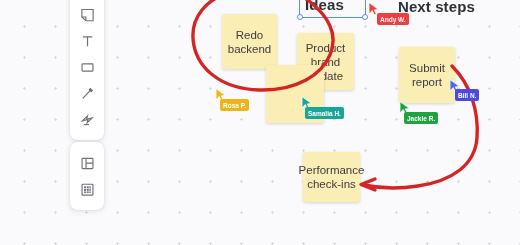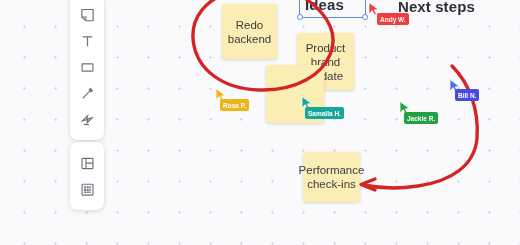--- a/index.html
+++ b/index.html
@@ -55,21 +55,21 @@
   .sel-h.br{right:-3px;bottom:-3px;}
 
   
   .note{
     position:absolute;background:#fbeeb4;border-radius:2px;
     box-shadow:0 1px 3px rgba(80,70,30,.20);
     display:flex;align-items:center;justify-content:center;
     text-align:center;color:#3b3b40;font-size:11.5px;line-height:14px;
     padding:4px;box-sizing:border-box;z-index:10;
   }
-  #n-redo   {left:222px;top:4px; width:55px;height:55px;}
+  #n-redo   {left:222px;top:14px; width:55px;height:55px;}
   #n-product{left:297px;top:33px; width:57px;height:57px;}
   #n-blank  {left:266px;top:65px; width:58px;height:58px;z-index:14;}
   #n-submit {left:399px;top:47px; width:56px;height:56px;}
   #n-perf   {left:303px;top:152px;width:57px;height:50px;}
 
   
   #ink{position:absolute;left:0;top:0;width:520px;height:245px;z-index:20;pointer-events:none;}
 
   
   .cursor{position:absolute;z-index:50;}
@@ -114,20 +114,21 @@
 
   <div class="sel-box">
 
     <span class="sel-h bl"></span>
     <span class="sel-h br"></span>
   </div>
 
   <div class="note" id="n-redo">Redo backend</div>
   <div class="note" id="n-product">Product brand update</div>
   <div class="note" id="n-blank"></div>
+  <div class="note" id="n-submit">Submit report</div>
   <div class="note" id="n-perf">Performance check-ins</div>
 
   <div class="toolbar top">
     <div class="tool active">
       <svg width="15" height="15" viewBox="0 0 16 16" fill="none" stroke="#70707c" stroke-width="1.25">
         <path d="M2 1.6h12v12H6.2L2 9.6z"></path>
         <path d="M6.2 13.6V9.6H2"></path>
       </svg>
     </div>
     <div class="tool">

